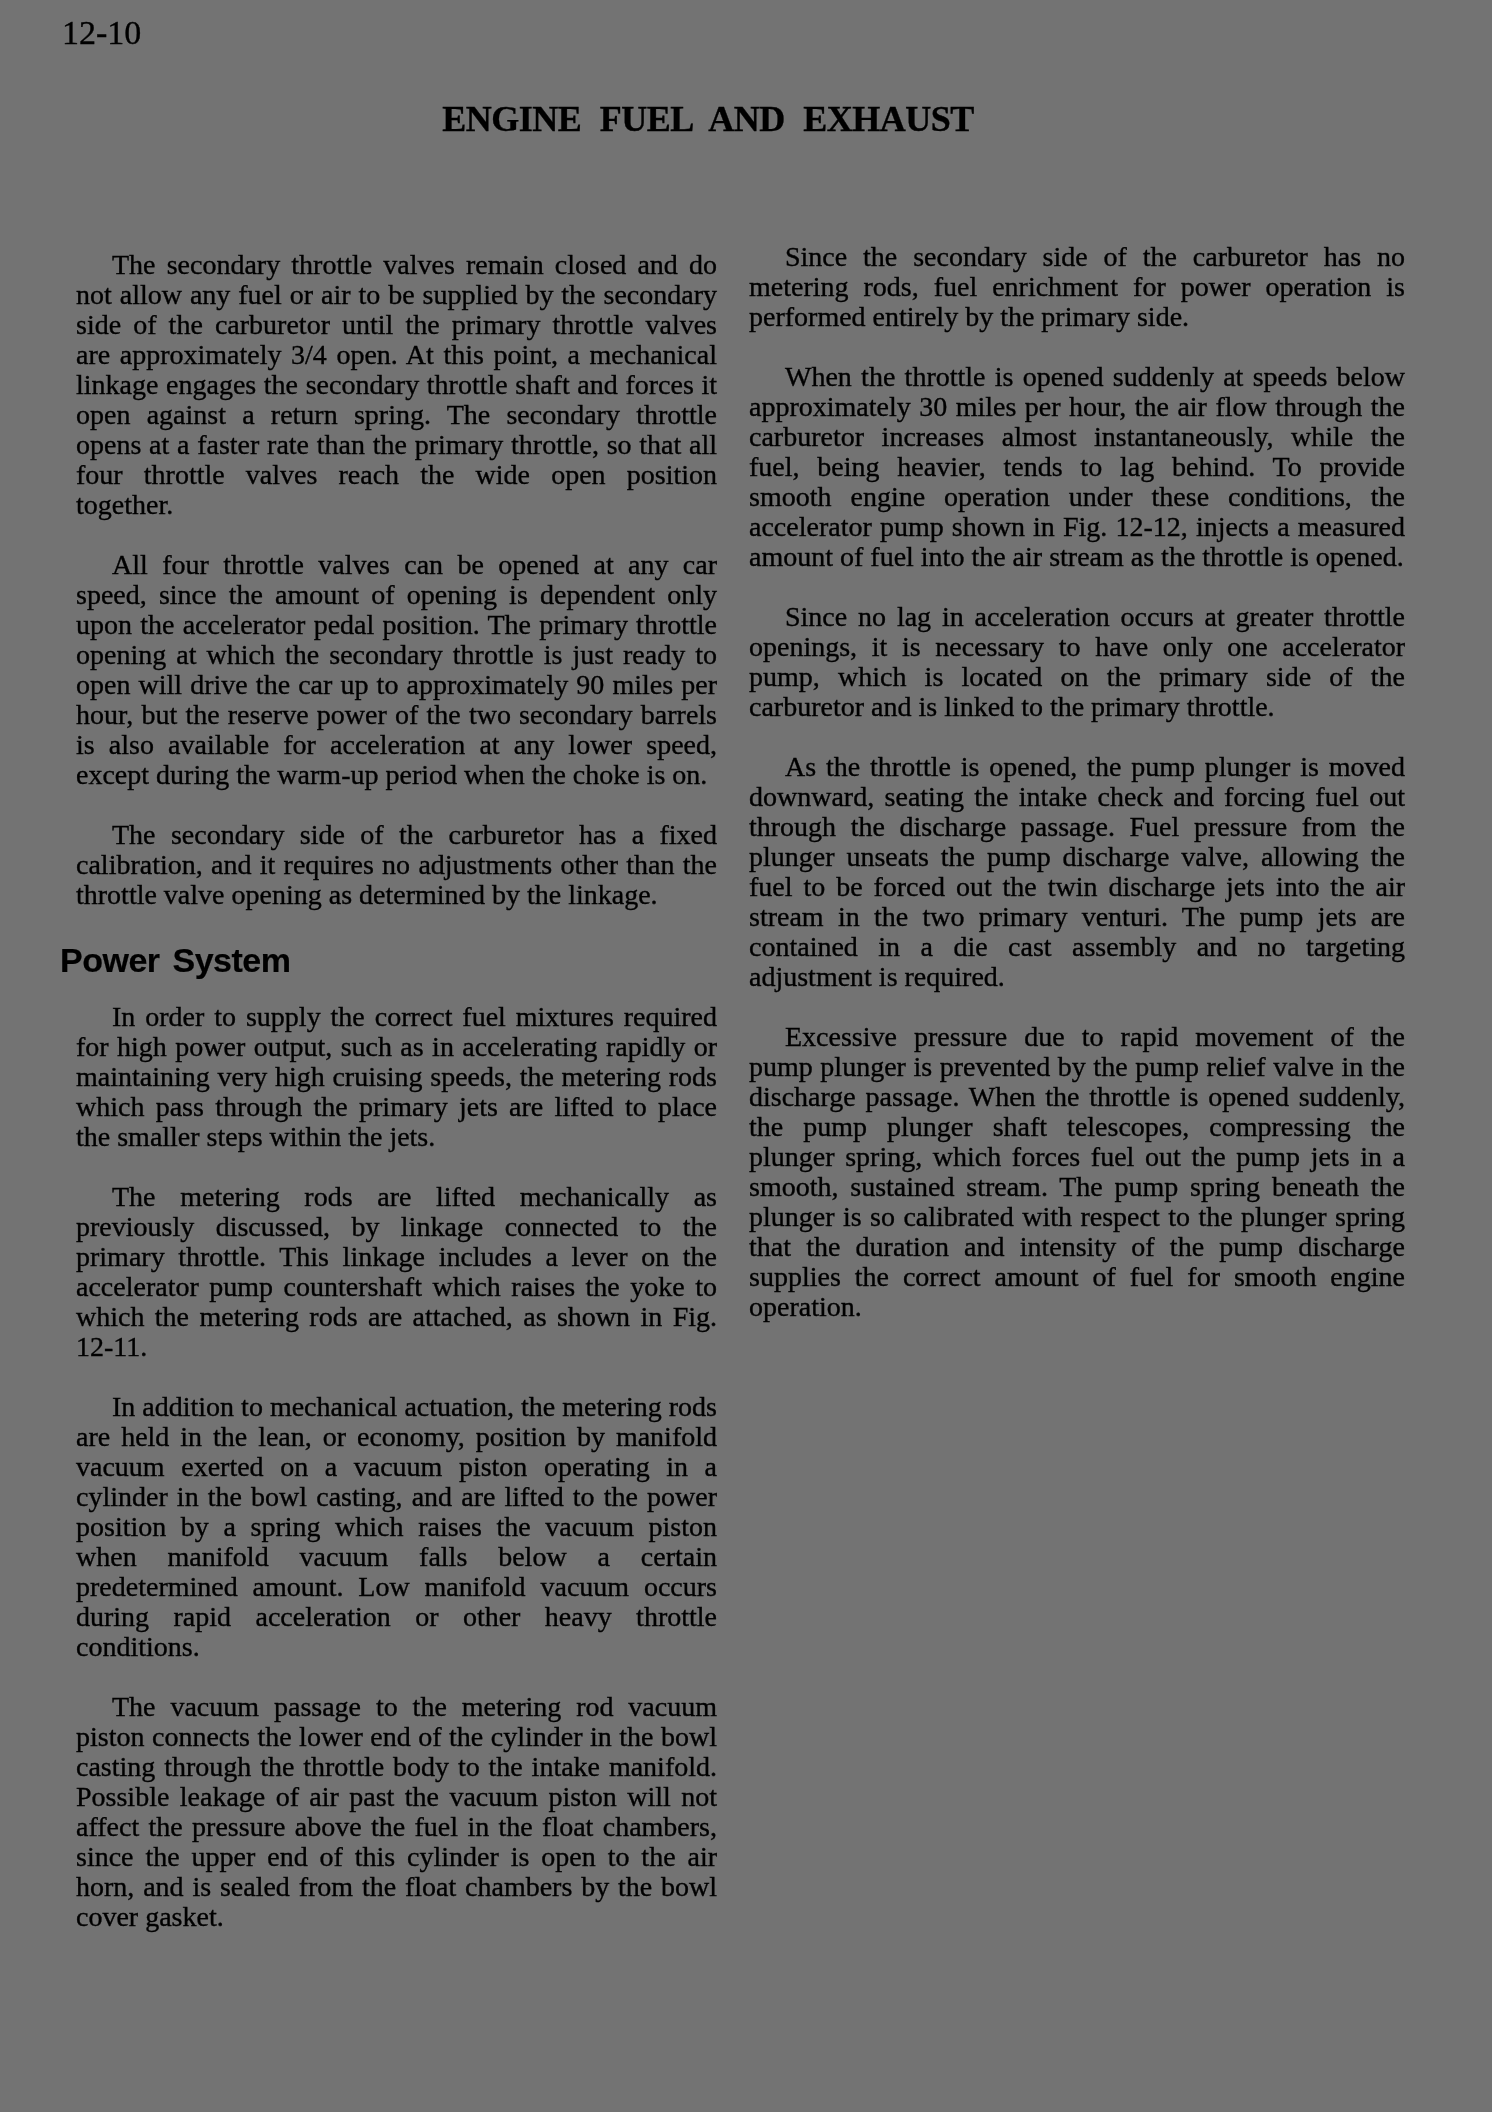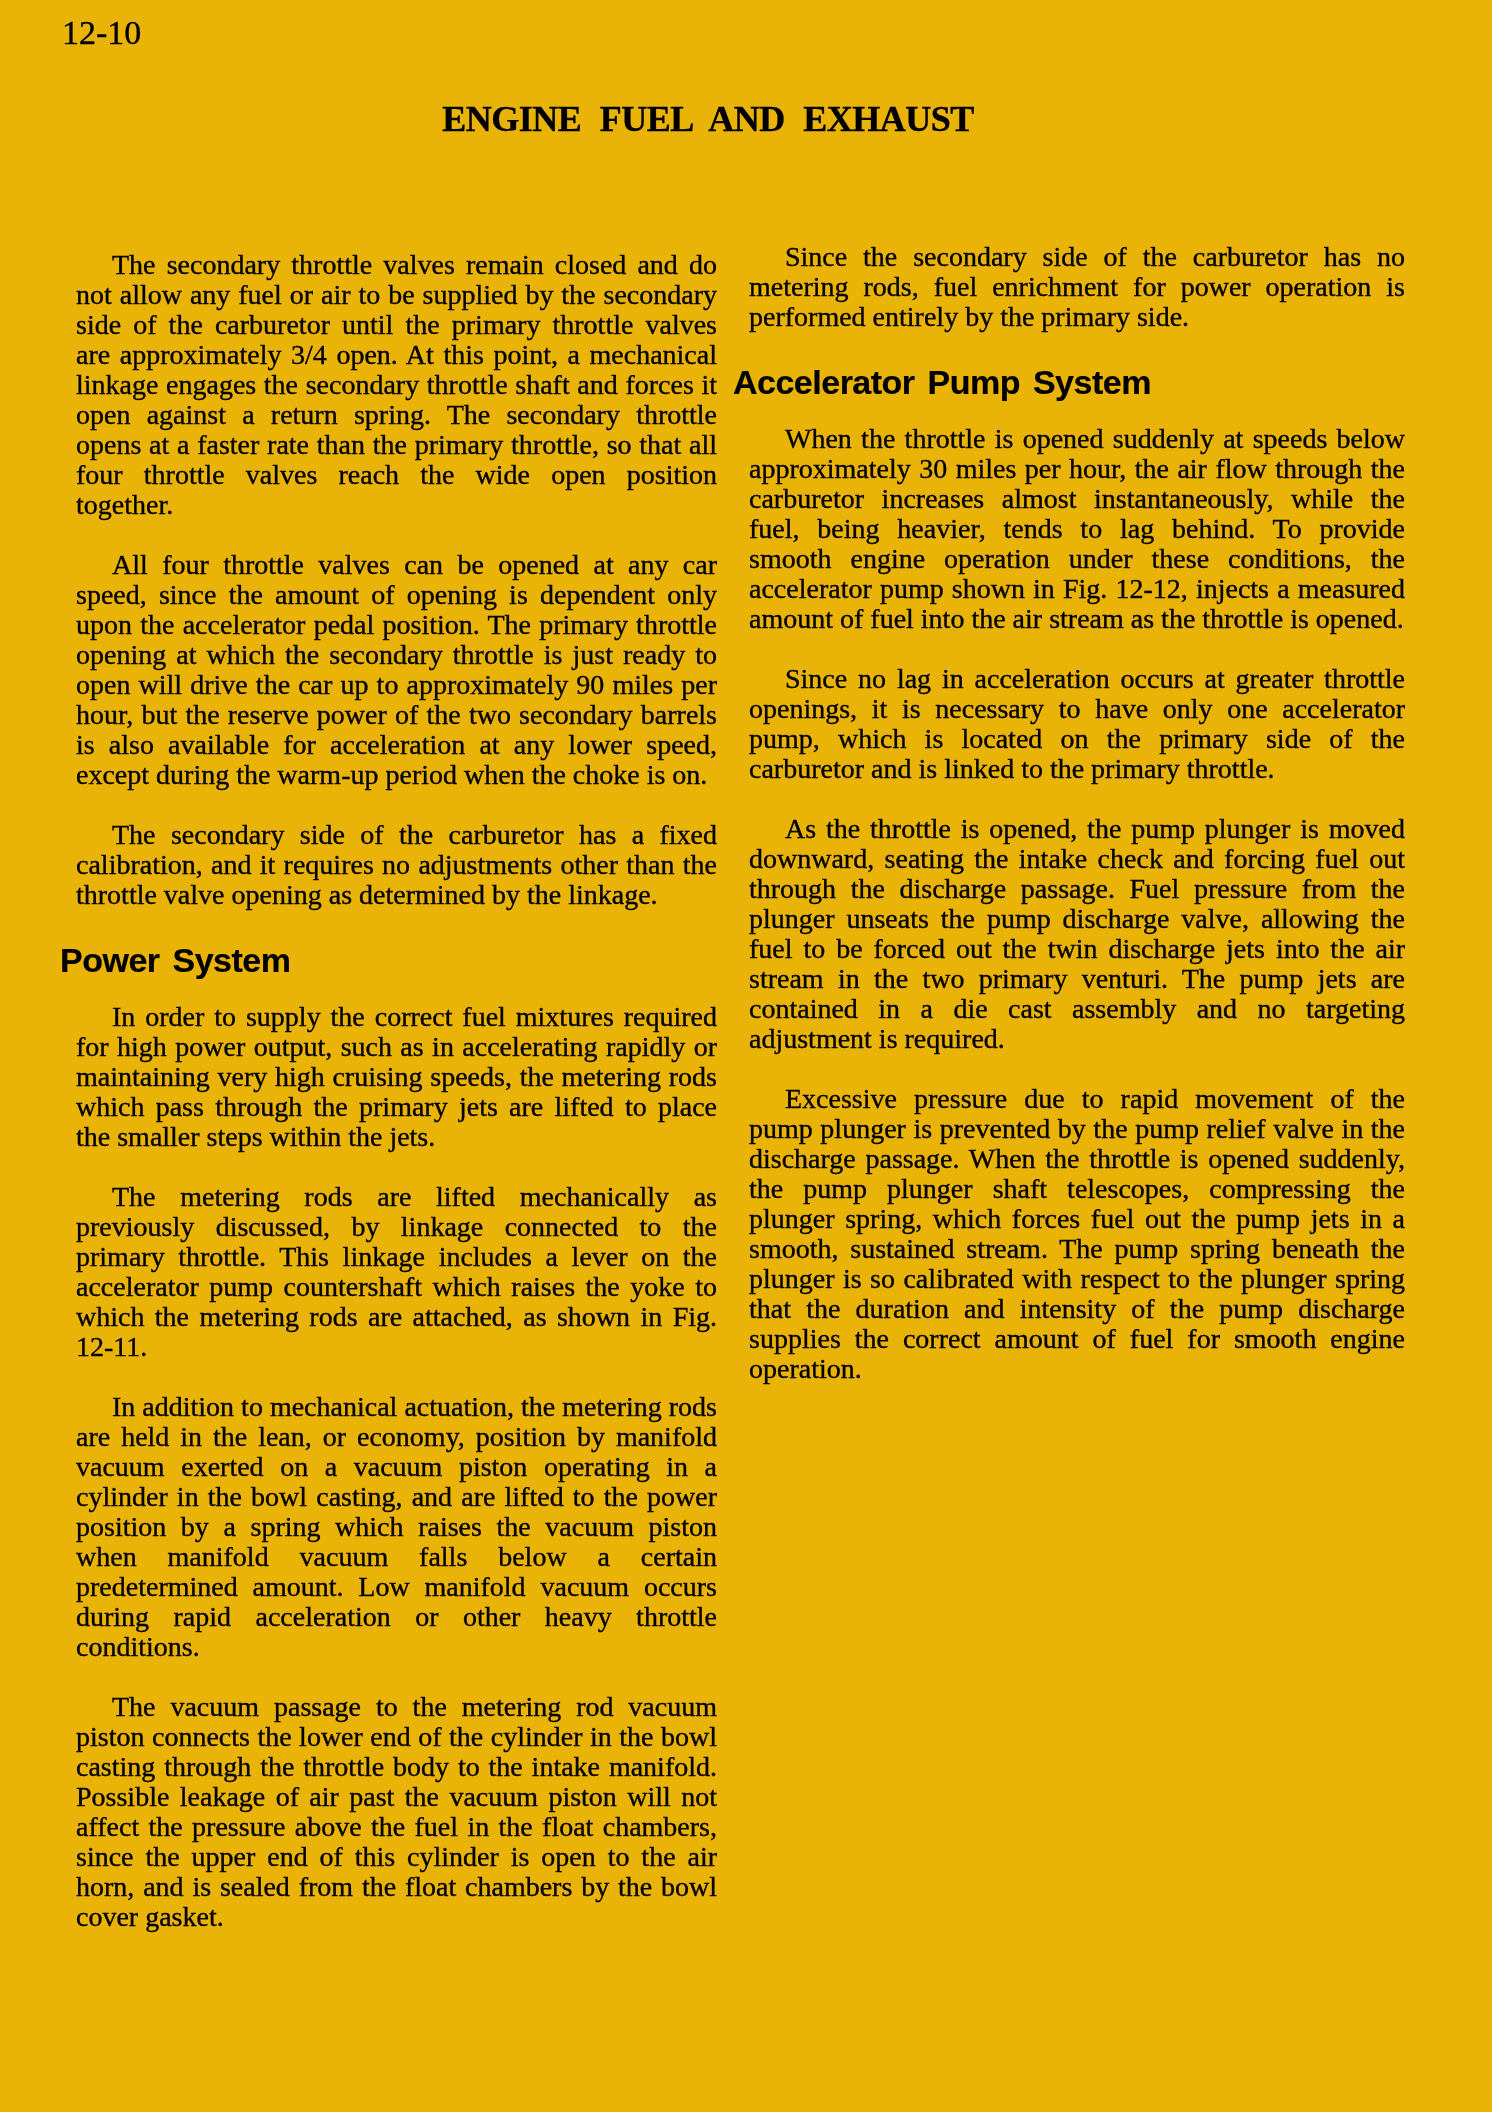--- a/index.html
+++ b/index.html
@@ -4,21 +4,21 @@
 <style>
   html, body {
     margin: 0;
     padding: 0;
     background: #ffffff;
   }
   .page {
     position: relative;
     width: 1492px;
     height: 2112px;
-    background: #eab308;
+    background: #737373;
     color: #000000;
     font-family: "Liberation Serif", serif;
     overflow: hidden;
     -webkit-text-stroke: 0.35px currentColor;
   }
   .page-number {
     position: absolute;
     left: 62px;
     top: 16px;
     font-size: 34px;
@@ -78,20 +78,19 @@
     <p>The secondary side of the carburetor has a fixed calibration, and it requires no adjustments other than the throttle valve opening as determined by the linkage.</p>
     <h2>Power System</h2>
     <p>In order to supply the correct fuel mixtures required for high power output, such as in accelerating rapidly or maintaining very high cruising speeds, the metering rods which pass through the primary jets are lifted to place the smaller steps within the jets.</p>
     <p>The metering rods are lifted mechanically as previously discussed, by linkage connected to the primary throttle. This linkage includes a lever on the accelerator pump countershaft which raises the yoke to which the metering rods are attached, as shown in Fig. 12-11.</p>
     <p>In addition to mechanical actuation, the metering rods are held in the lean, or economy, position by manifold vacuum exerted on a vacuum piston operating in a cylinder in the bowl casting, and are lifted to the power position by a spring which raises the vacuum piston when manifold vacuum falls below a certain predetermined amount. Low manifold vacuum occurs during rapid acceleration or other heavy throttle conditions.</p>
     <p>The vacuum passage to the metering rod vacuum piston connects the lower end of the cylinder in the bowl casting through the throttle body to the intake manifold. Possible leakage of air past the vacuum piston will not affect the pressure above the fuel in the float chambers, since the upper end of this cylinder is open to the air horn, and is sealed from the float chambers by the bowl cover gasket.</p>
   </div>
 
   <div class="col col-right">
     <p>Since the secondary side of the carburetor has no metering rods, fuel enrichment for power operation is performed entirely by the primary side.</p>
-    <h2>Accelerator Pump System</h2>
     <p>When the throttle is opened suddenly at speeds below approximately 30 miles per hour, the air flow through the carburetor increases almost instantaneously, while the fuel, being heavier, tends to lag behind. To provide smooth engine operation under these conditions, the accelerator pump shown in Fig. 12-12, injects a measured amount of fuel into the air stream as the throttle is opened.</p>
     <p>Since no lag in acceleration occurs at greater throttle openings, it is necessary to have only one accelerator pump, which is located on the primary side of the carburetor and is linked to the primary throttle.</p>
     <p>As the throttle is opened, the pump plunger is moved downward, seating the intake check and forcing fuel out through the discharge passage. Fuel pressure from the plunger unseats the pump discharge valve, allowing the fuel to be forced out the twin discharge jets into the air stream in the two primary venturi. The pump jets are contained in a die cast assembly and no targeting adjustment is required.</p>
     <p>Excessive pressure due to rapid movement of the pump plunger is prevented by the pump relief valve in the discharge passage. When the throttle is opened suddenly, the pump plunger shaft telescopes, compressing the plunger spring, which forces fuel out the pump jets in a smooth, sustained stream. The pump spring beneath the plunger is so calibrated with respect to the plunger spring that the duration and intensity of the pump discharge supplies the correct amount of fuel for smooth engine operation.</p>
   </div>
 
 </div>
 
 </body></html>

